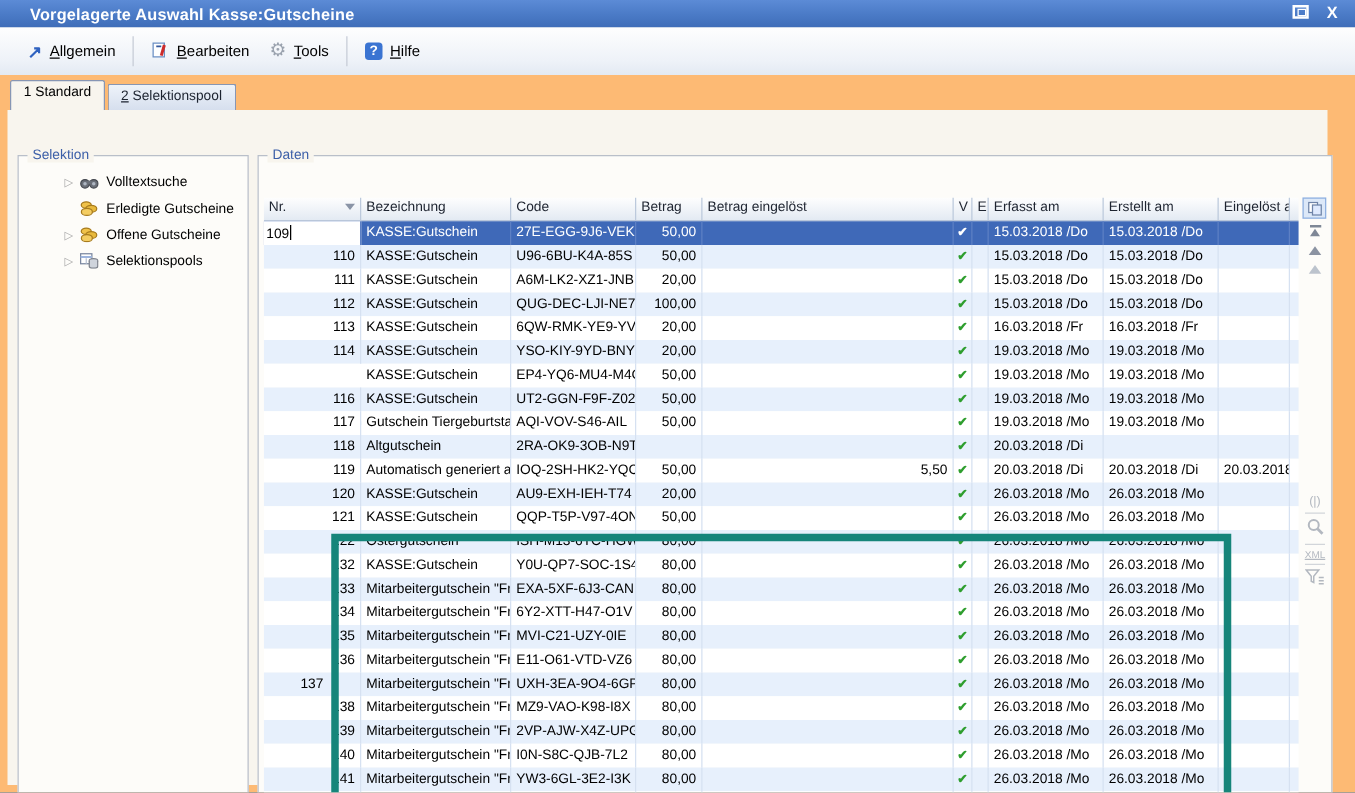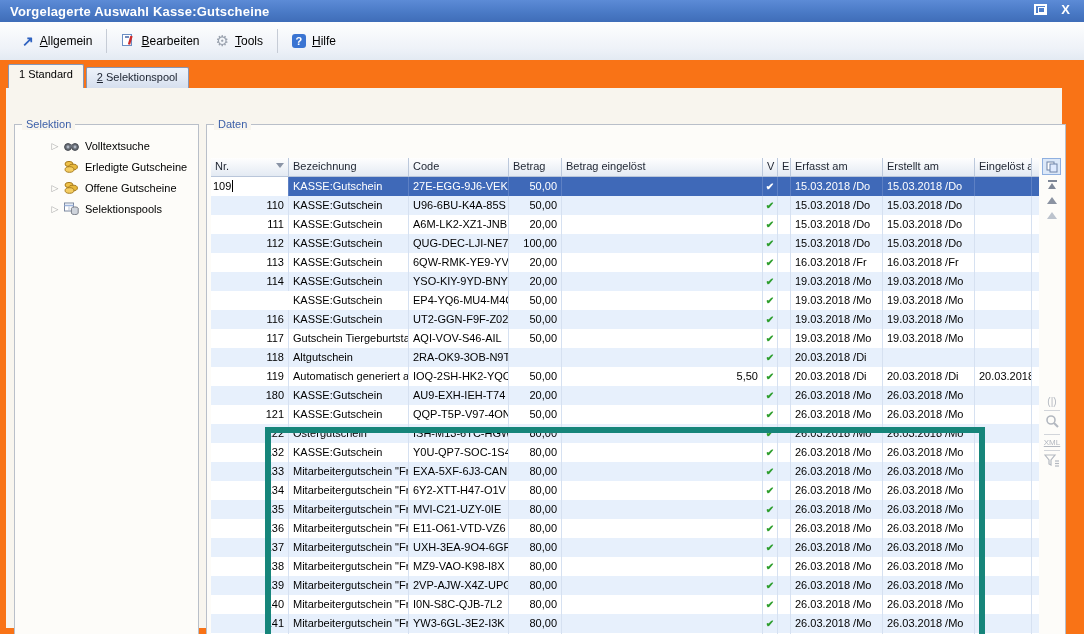--- a/index.html
+++ b/index.html
@@ -1,38 +1,38 @@
 <!DOCTYPE html>
 <html><head>
 <meta charset="utf-8">
 <style>
   html,body{margin:0;padding:0;background:#555;}
   .window{position:relative;width:1084px;height:634px;overflow:hidden;
     font-family:"Liberation Sans",sans-serif;font-size:11px;color:#000;background:#f8f5ee;}
   
   .titlebar{position:absolute;left:0;top:0;width:1084px;height:22px;
     background:linear-gradient(#5c8bd6,#4a7ac6 55%,#3f6db8);display:flex;align-items:center;}
-  .titlebar .title{color:#fff;font-weight:bold;font-size:13px;padding-left:10px;letter-spacing:.2px;}
+  .titlebar .title{color:#fff;font-weight:bold;font-size:13px;padding-left:24px;letter-spacing:.2px;}
   .win-controls{position:absolute;right:14px;top:3px;display:flex;gap:14px;align-items:center;}
   .wc-restore{width:13px;height:11px;border:2px solid #fff;position:relative;box-sizing:border-box;}
   .wc-restore:before{content:"";position:absolute;left:2px;top:1px;width:5px;height:4px;border:1px solid #fff;}
   .wc-close{color:#fff;font-weight:bold;font-size:13px;line-height:13px;}
   
   .menubar{position:absolute;left:0;top:22px;width:1084px;height:38px;
     background:linear-gradient(#fefefe,#eef2f8 70%,#e3eaf3);display:flex;align-items:center;padding-left:14px;box-sizing:border-box;}
   .menu-item{display:flex;align-items:center;gap:6px;padding:4px 8px;cursor:default;}
   .menu-item .mlabel{font-size:12px;}
   .menu-sep{width:1px;height:24px;background:#c6ccd6;margin:0 6px;}
   .menu-item u{text-decoration:underline;}
   .ic-arrow{color:#2f62c0;font-weight:bold;font-size:14px;line-height:14px;}
   .ic-help{display:inline-block;width:14px;height:14px;background:#3a74d2;border-radius:3px;color:#fff;
     font-weight:bold;font-size:11px;text-align:center;line-height:14px;}
   .ic-gears{color:#9aa2ae;font-size:15px;line-height:14px;}
   
-  .frame{position:absolute;left:0;top:60px;width:1084px;height:574px;background:#f97316;}
+  .frame{position:absolute;left:0;top:60px;width:1084px;height:574px;background:#fdba74;}
   .content{position:absolute;left:6px;top:28px;width:1056px;height:540px;background:#f8f5ee;}
   .tabs{position:absolute;left:8px;top:5px;display:flex;align-items:flex-end;height:23px;}
   .tab{border:1px solid #8796b4;border-bottom:none;padding:3px 10px 4px 10px;font-size:11px;
     border-radius:2px 2px 0 0;}
   .tab.active{background:#f8f5ee;height:16px;position:relative;z-index:3;}
   .tab.inactive{background:linear-gradient(#eef3fa,#d6dfee);height:13px;margin-left:2px;color:#1c2330;}
   
   .groupbox{position:absolute;border:1px solid #b9bfc9;background:#fdfcf9;}
   .gb-label{position:absolute;top:-7px;left:7px;background:#f8f5ee;padding:0 4px;color:#3c5fa8;font-size:11px;}
   .gb-selektion{left:8px;top:36px;width:183px;height:526px;}
@@ -340,21 +340,21 @@
                 <div class="td l" style="width: 100px;">IOQ-2SH-HK2-YQC</div>
                 <div class="td r" style="width: 53px;">50,00</div>
                 <div class="td r" style="width: 201px;">5,50</div>
                 <div class="td c" style="width: 15px;"><span class="check">✔</span></div>
                 <div class="td c" style="width: 13px;"></div>
                 <div class="td l" style="width: 92px;">20.03.2018 /Di</div>
                 <div class="td l" style="width: 92px;">20.03.2018 /Di</div>
                 <div class="td l" style="width: 57px;">20.03.2018</div>
               </div>
               <div class="tr stripe">
-                <div class="td r" style="width: 78px;">180</div>
+                <div class="td r" style="width: 78px;">120</div>
                 <div class="td l" style="width: 120px;">KASSE:Gutschein</div>
                 <div class="td l" style="width: 100px;">AU9-EXH-IEH-T74</div>
                 <div class="td r" style="width: 53px;">20,00</div>
                 <div class="td r" style="width: 201px;"></div>
                 <div class="td c" style="width: 15px;"><span class="check">✔</span></div>
                 <div class="td c" style="width: 13px;"></div>
                 <div class="td l" style="width: 92px;">26.03.2018 /Mo</div>
                 <div class="td l" style="width: 92px;">26.03.2018 /Mo</div>
                 <div class="td l" style="width: 57px;"></div>
               </div>
@@ -436,21 +436,21 @@
                 <div class="td l" style="width: 100px;">E11-O61-VTD-VZ6</div>
                 <div class="td r" style="width: 53px;">80,00</div>
                 <div class="td r" style="width: 201px;"></div>
                 <div class="td c" style="width: 15px;"><span class="check">✔</span></div>
                 <div class="td c" style="width: 13px;"></div>
                 <div class="td l" style="width: 92px;">26.03.2018 /Mo</div>
                 <div class="td l" style="width: 92px;">26.03.2018 /Mo</div>
                 <div class="td l" style="width: 57px;"></div>
               </div>
               <div class="tr stripe">
-                <div class="td r" style="width: 78px;">137</div>
+                <div class="td r" style="width: 78px; text-align: center;">137</div>
                 <div class="td l" style="width: 120px;">Mitarbeitergutschein "Frohe Os</div>
                 <div class="td l" style="width: 100px;">UXH-3EA-9O4-6GP</div>
                 <div class="td r" style="width: 53px;">80,00</div>
                 <div class="td r" style="width: 201px;"></div>
                 <div class="td c" style="width: 15px;"><span class="check">✔</span></div>
                 <div class="td c" style="width: 13px;"></div>
                 <div class="td l" style="width: 92px;">26.03.2018 /Mo</div>
                 <div class="td l" style="width: 92px;">26.03.2018 /Mo</div>
                 <div class="td l" style="width: 57px;"></div>
               </div>

